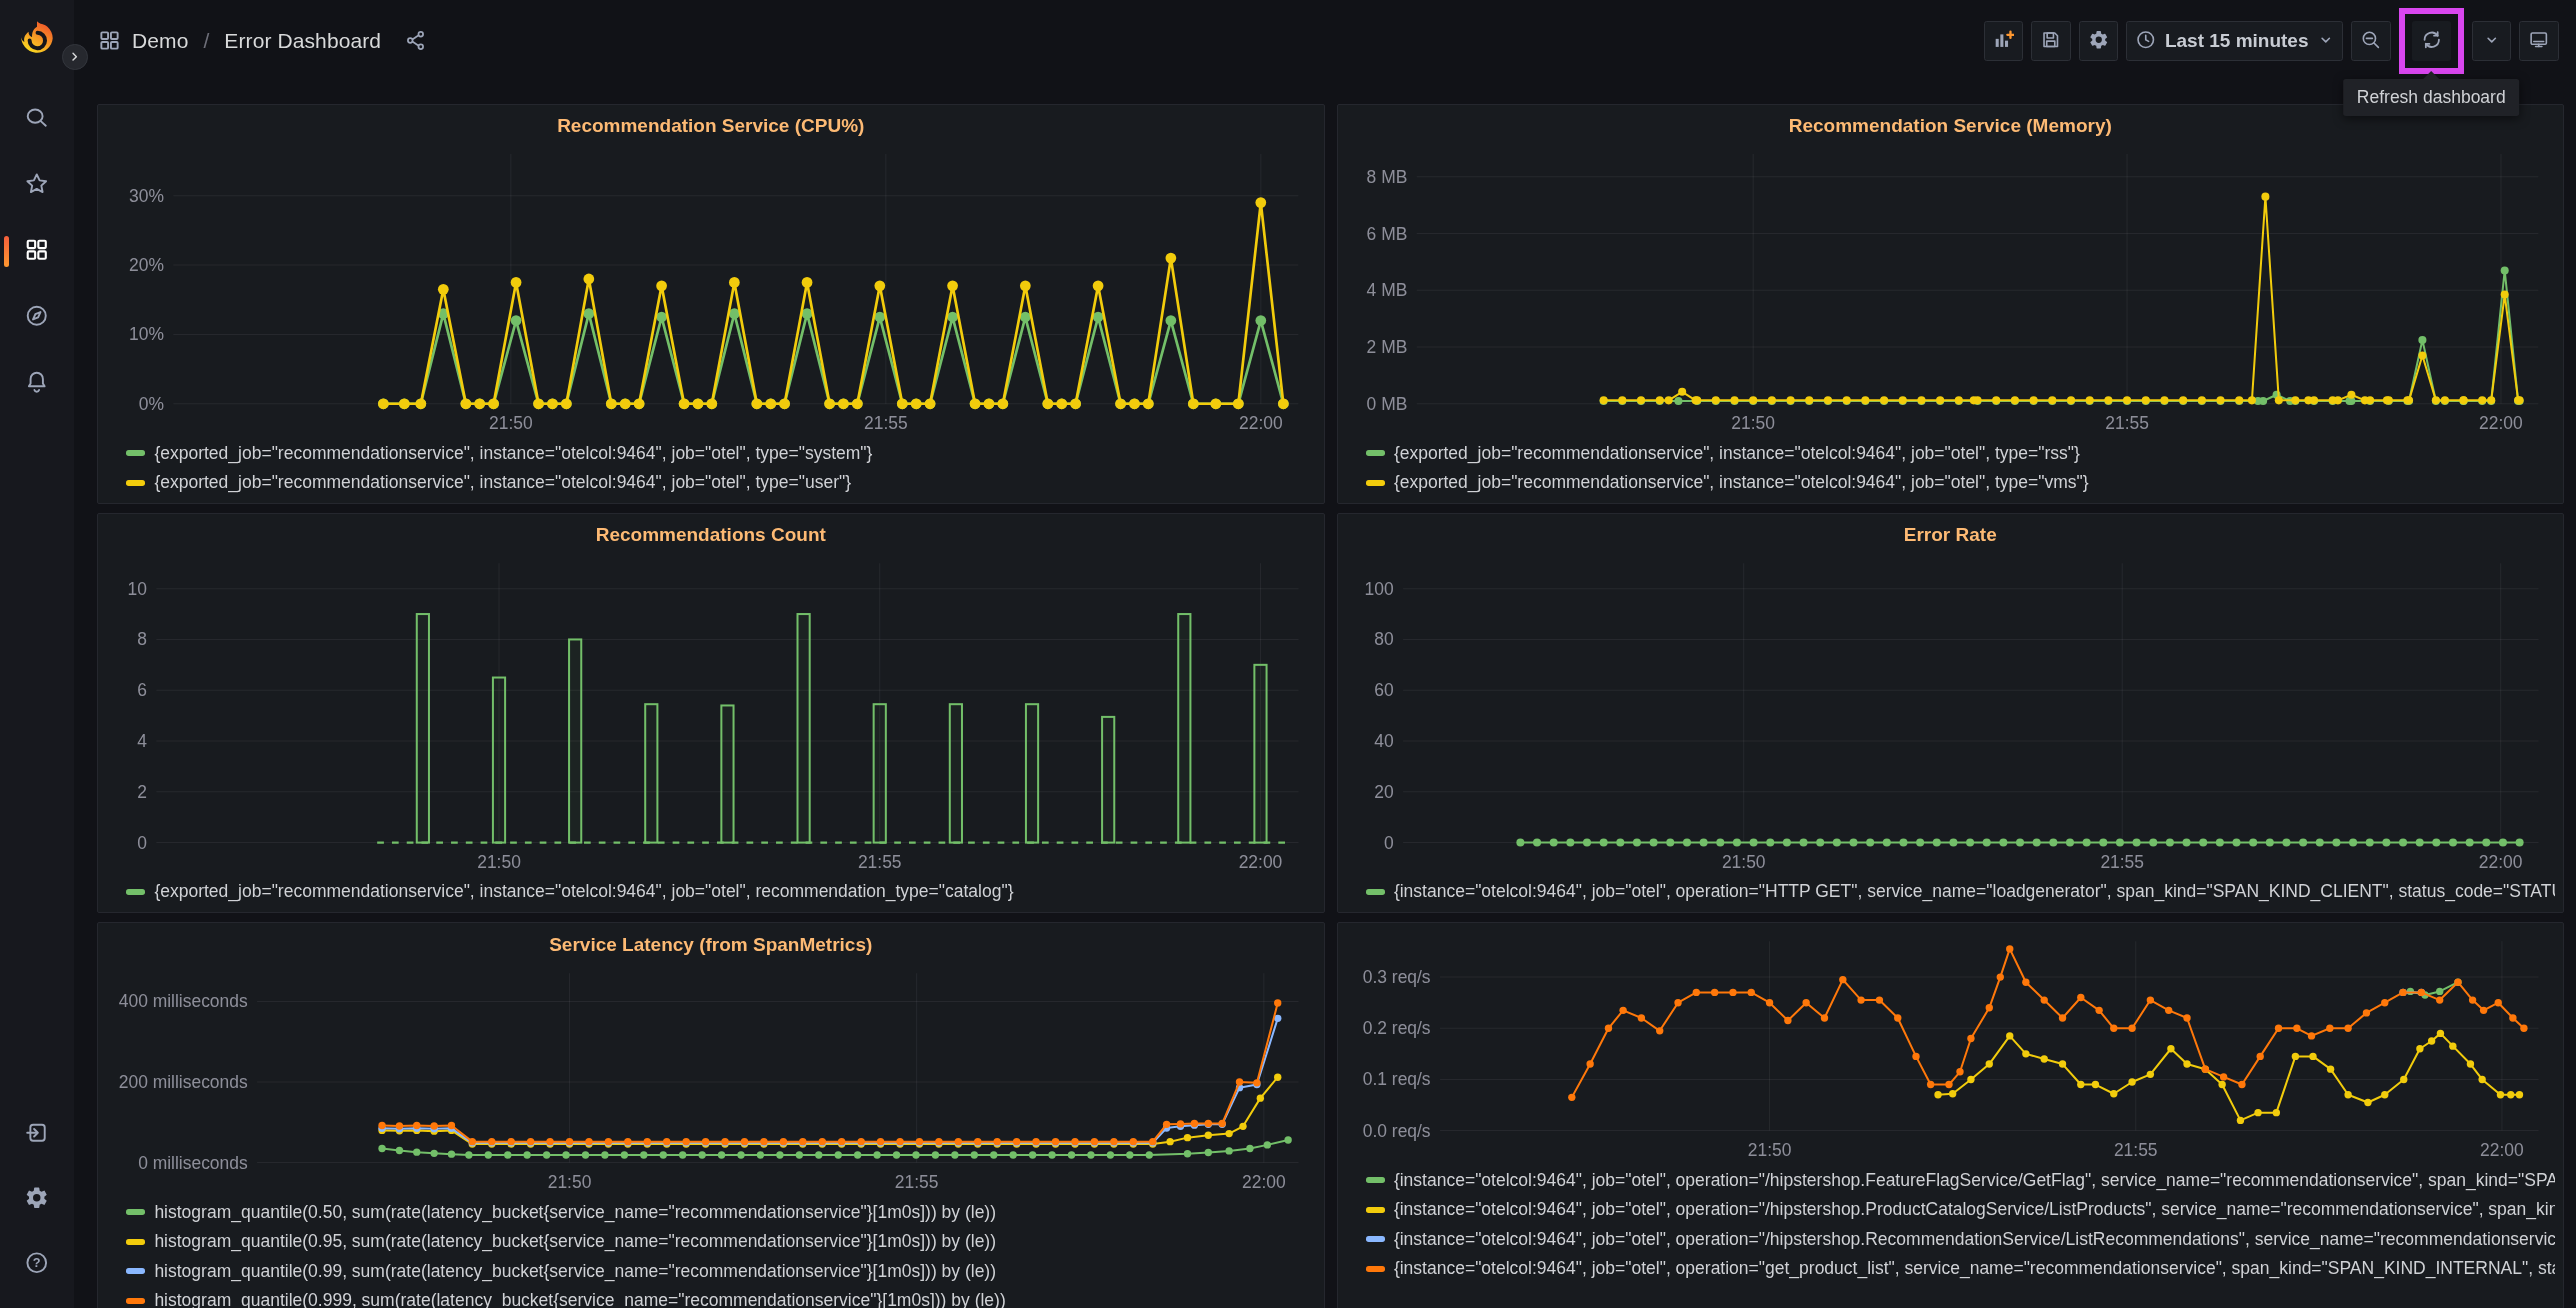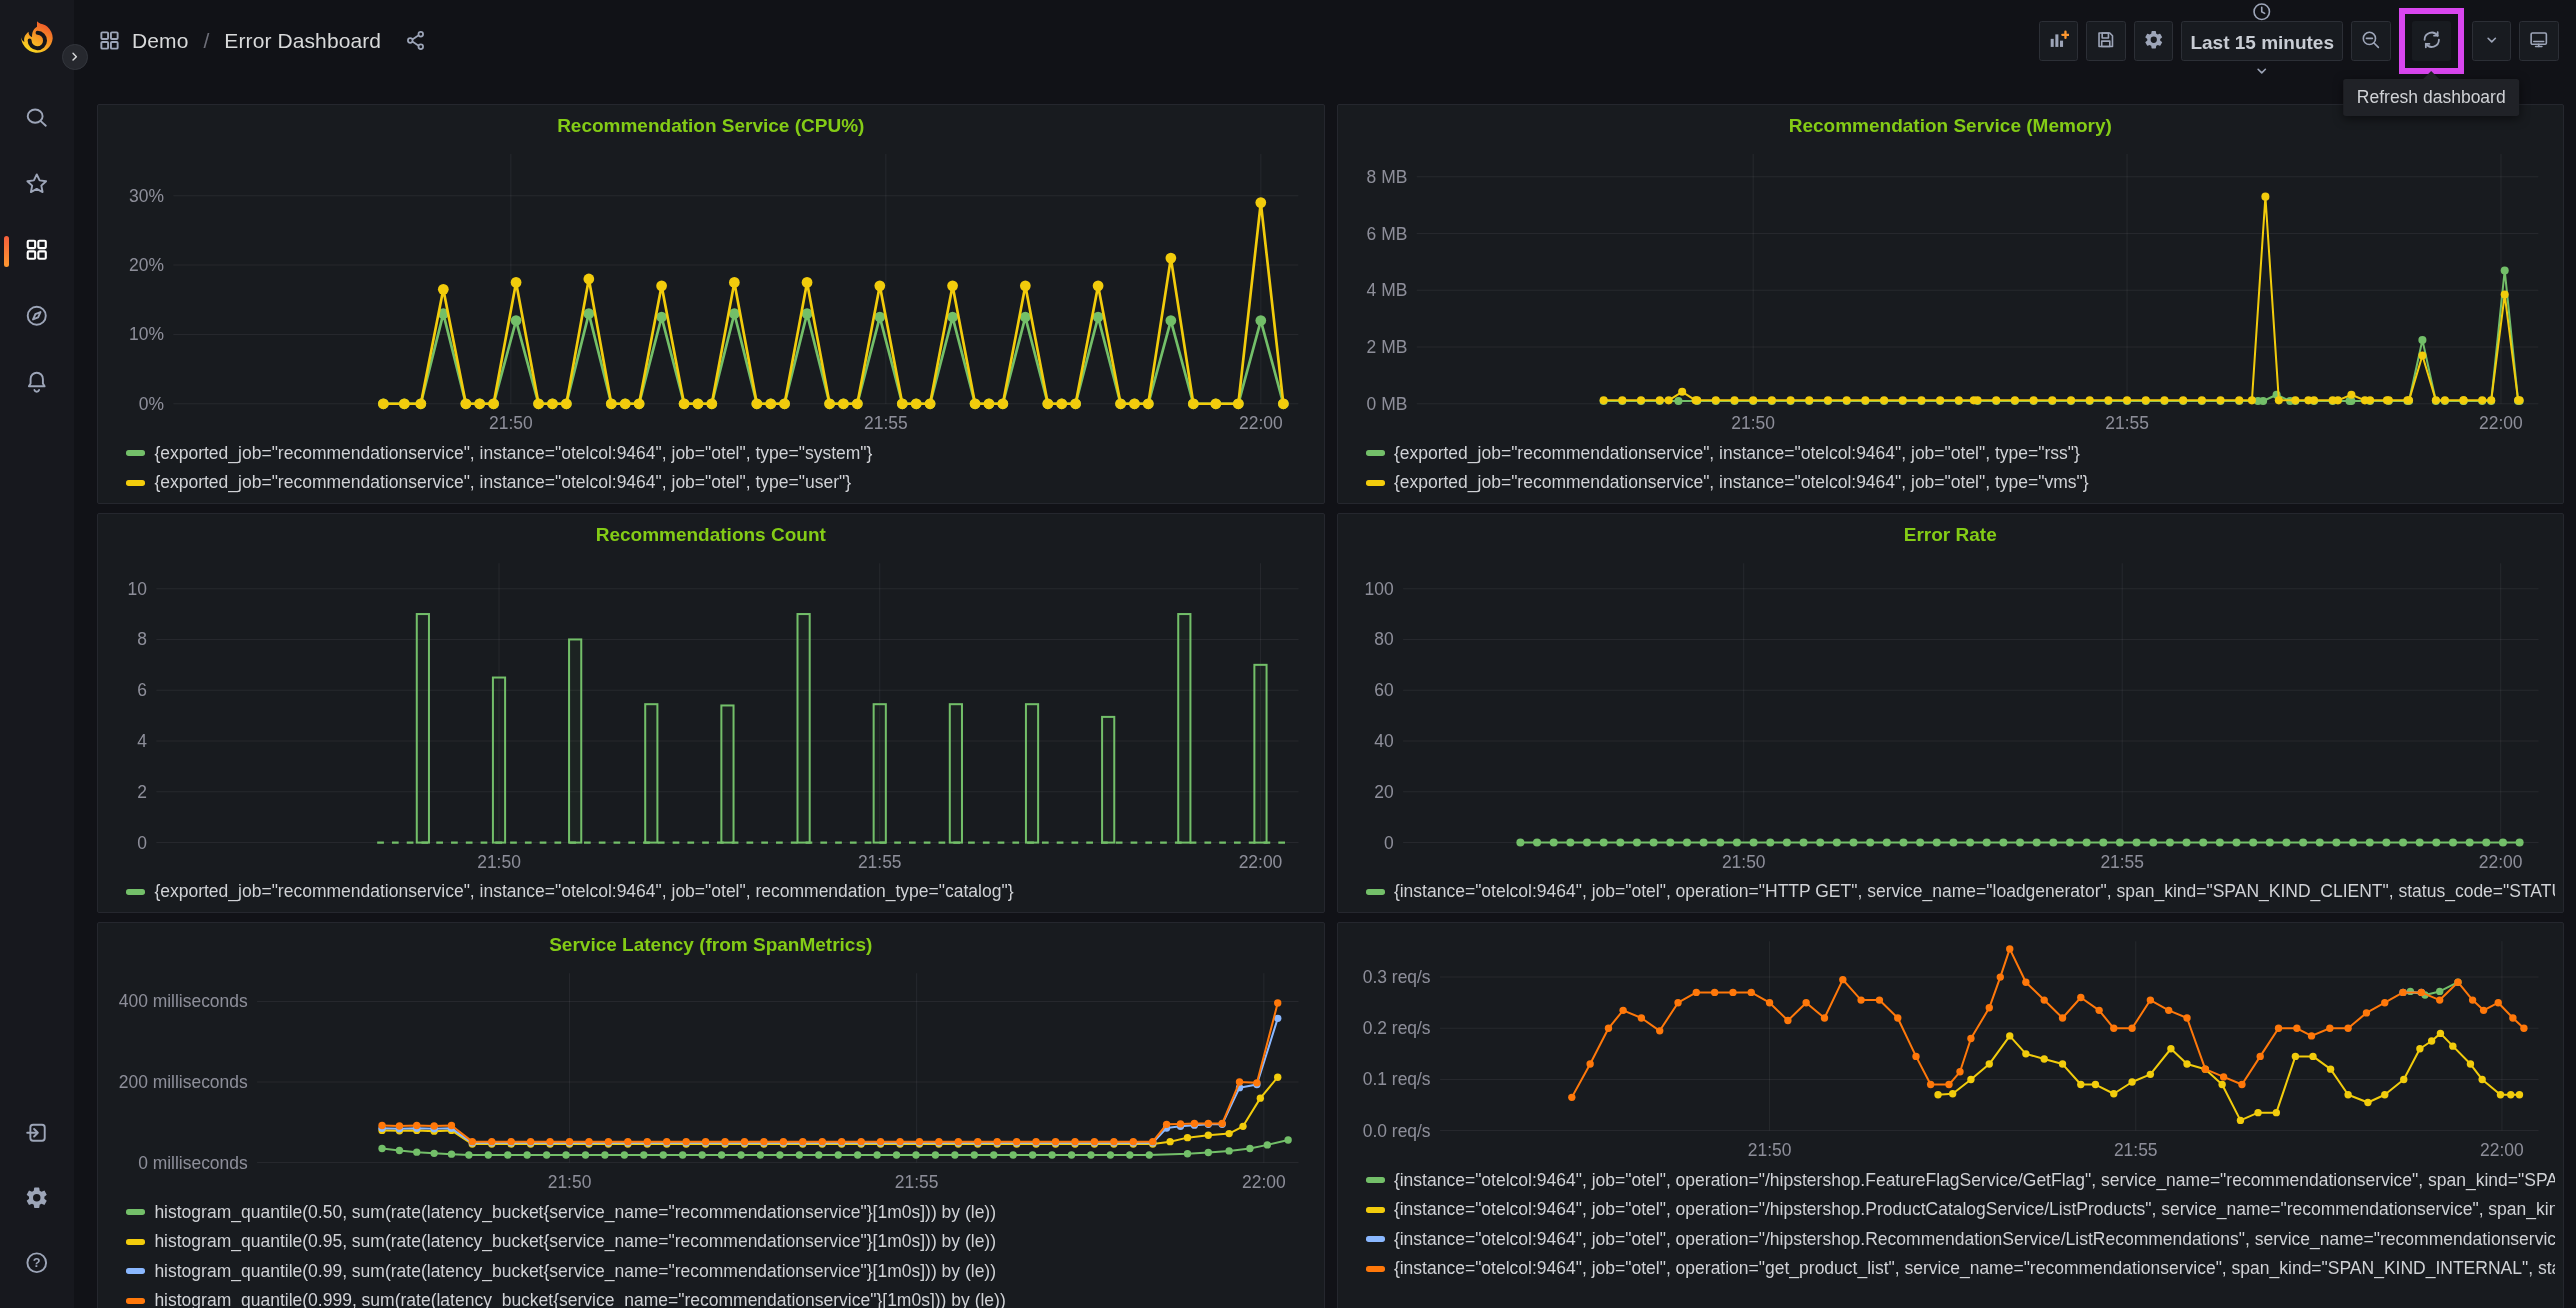--- a/index.html
+++ b/index.html
@@ -28,39 +28,39 @@
   
   #header { position:absolute; left:74px; top:0; right:0; height:82px;
     display:flex; align-items:center; padding:0 17.5px 0 24px; }
   .crumb { display:flex; align-items:center; gap:11px; }
   .crumb svg { width:23px; height:23px; color:#9da5b8; }
   .crumb-text { font-size:21px; color:#d8d9da; letter-spacing:0.1px; }
   .crumb-sep { color:rgba(204,204,220,.5); padding:0 4px; }
   .share-ic { margin-left:12px; }
   #toolbar { margin-left:auto; display:flex; align-items:center; gap:8px; }
   .tb-btn { height:40px; min-width:39px; padding:0 8px; display:flex; align-items:center; justify-content:center;
-    gap:8px; background:#181b20; border:0.7px solid #2c2f36; border-radius:2.7px; color:#9da5b8; cursor:pointer;flex-direction:column; }
+    gap:8px; background:#181b20; border:0.7px solid #2c2f36; border-radius:2.7px; color:#9da5b8; cursor:pointer; }
   .tb-btn svg { width:21.5px; height:21.5px; }
   .tb-label { font-size:19px; color:#c8ccd3; font-weight:bold; white-space:nowrap; }
   .tb-caret svg { width:17.5px; height:17.5px; }
   .focus-wrap { position:relative; border:6px solid #d946ef; border-radius:0; padding:7px; }
   .focus-wrap .tb-btn { border-color:transparent; }
   #tooltip { position:absolute; top:calc(100% + 10.7px); left:50%; transform:translateX(-50%);
     background:#202227; color:#d0d2d6; font-size:17.5px; padding:8px 13.4px; border-radius:2.7px;
     white-space:nowrap; box-shadow:0 2.7px 9.4px rgba(0,0,0,.5); z-index:20; }
   #tooltip::before { content:""; position:absolute; top:-7.4px; left:50%; transform:translateX(-50%);
     border-left:8px solid transparent; border-right:8px solid transparent; border-bottom:8px solid #202227; }
 
   
   #main { position:absolute; left:74px; top:82px; right:0; bottom:0; padding:21.5px 12px 0 23px; }
   #grid { display:grid; grid-template-columns:1fr 1fr; grid-template-rows:400px 400px 430px; gap:9.4px 12px; }
   .panel { background:#181b1f; border:0.7px solid #25272e; border-radius:2px;
     display:flex; flex-direction:column; padding:5.4px 8px; overflow:hidden; }
   .panel-title { height:32px; line-height:32px; text-align:center; font-size:19px; font-weight:bold;
-    color:#84cc16; cursor:pointer; white-space:nowrap; overflow:hidden; }
+    color:#fdba74; cursor:pointer; white-space:nowrap; overflow:hidden; }
   .chart { flex:1 1 auto; min-height:0; position:relative; }
   .row3 .chart { flex:0 0 234px; }
   .legend { padding:2.7px 0 0 20px; overflow:hidden; }
   .legend-row { display:flex; align-items:center; gap:9.4px; height:29.5px; white-space:nowrap; overflow:hidden; cursor:pointer; }
   .legend-swatch { flex:0 0 auto; width:19px; height:6px; border-radius:2.7px; }
   .legend-text { font-size:17.5px; color:#d0d2d6; }
   svg text.axis { font-family:"Liberation Sans", sans-serif; font-size:26px; fill:rgba(204,204,220,.65); }
 </style>
 </head>
 <body>

